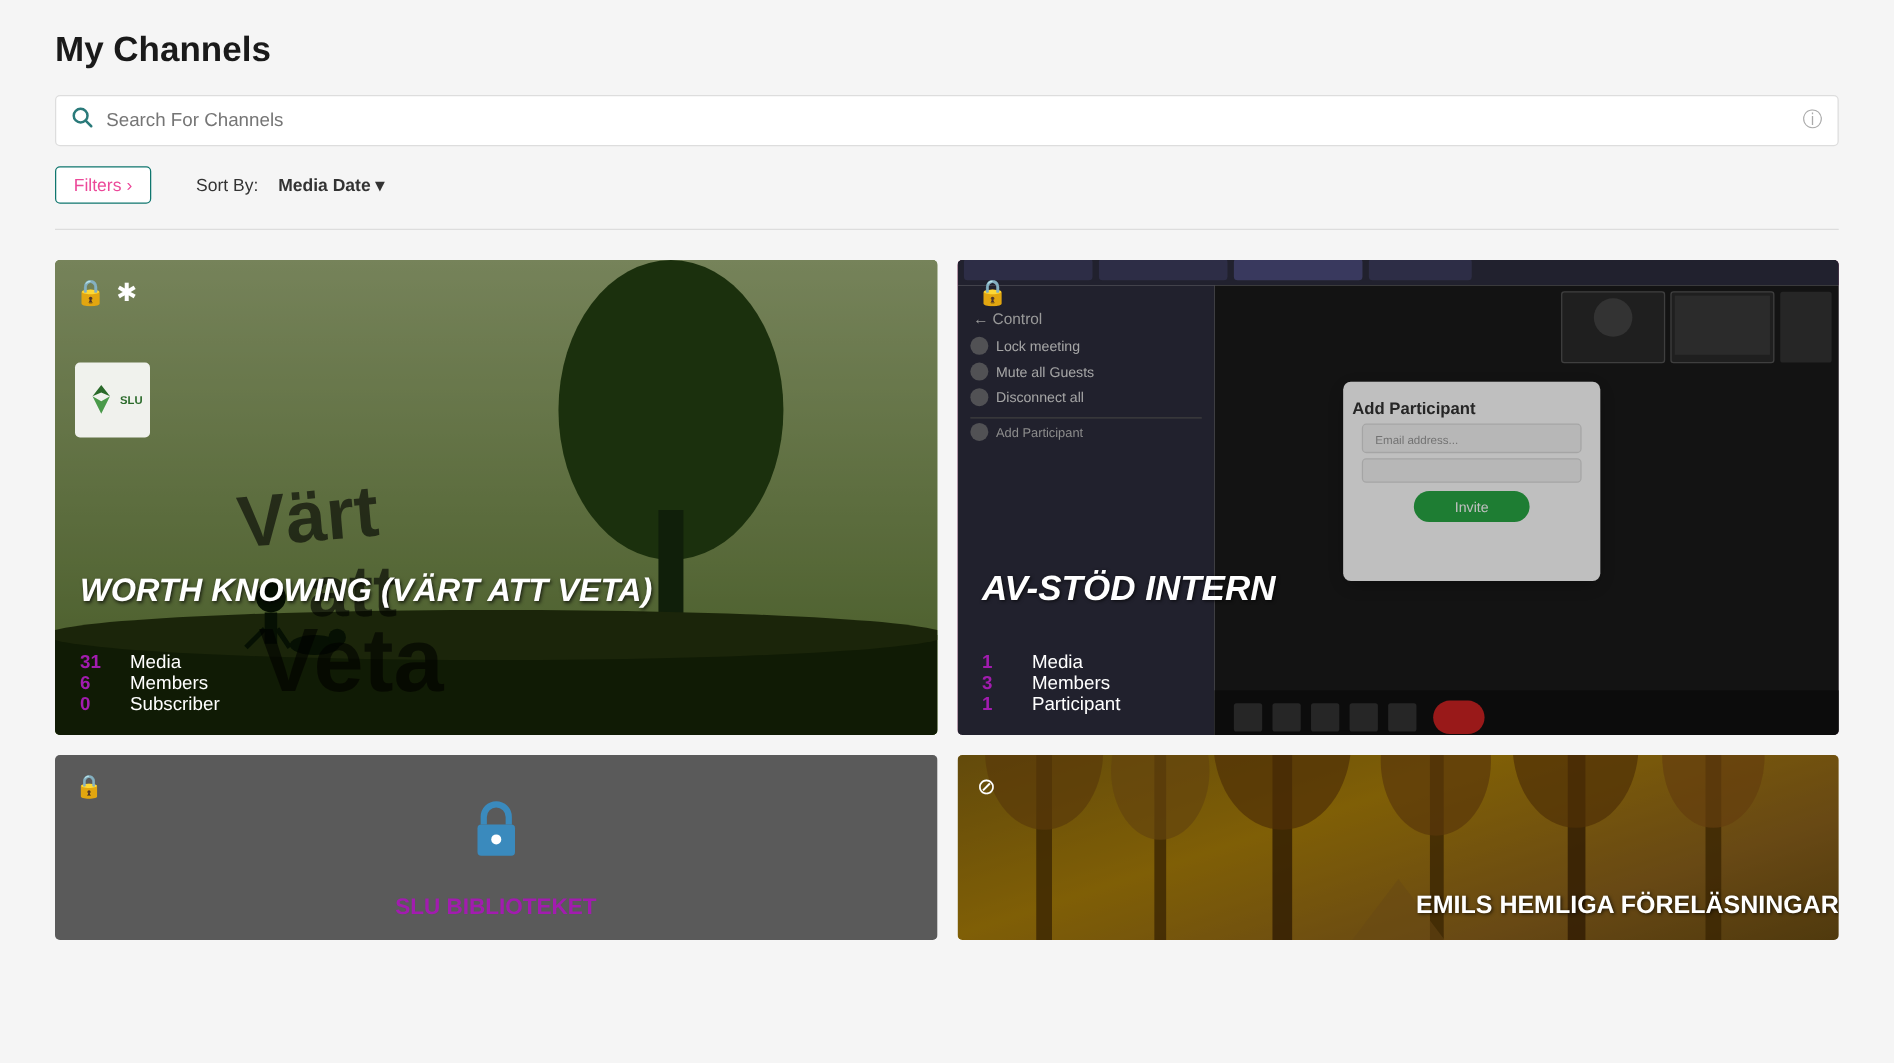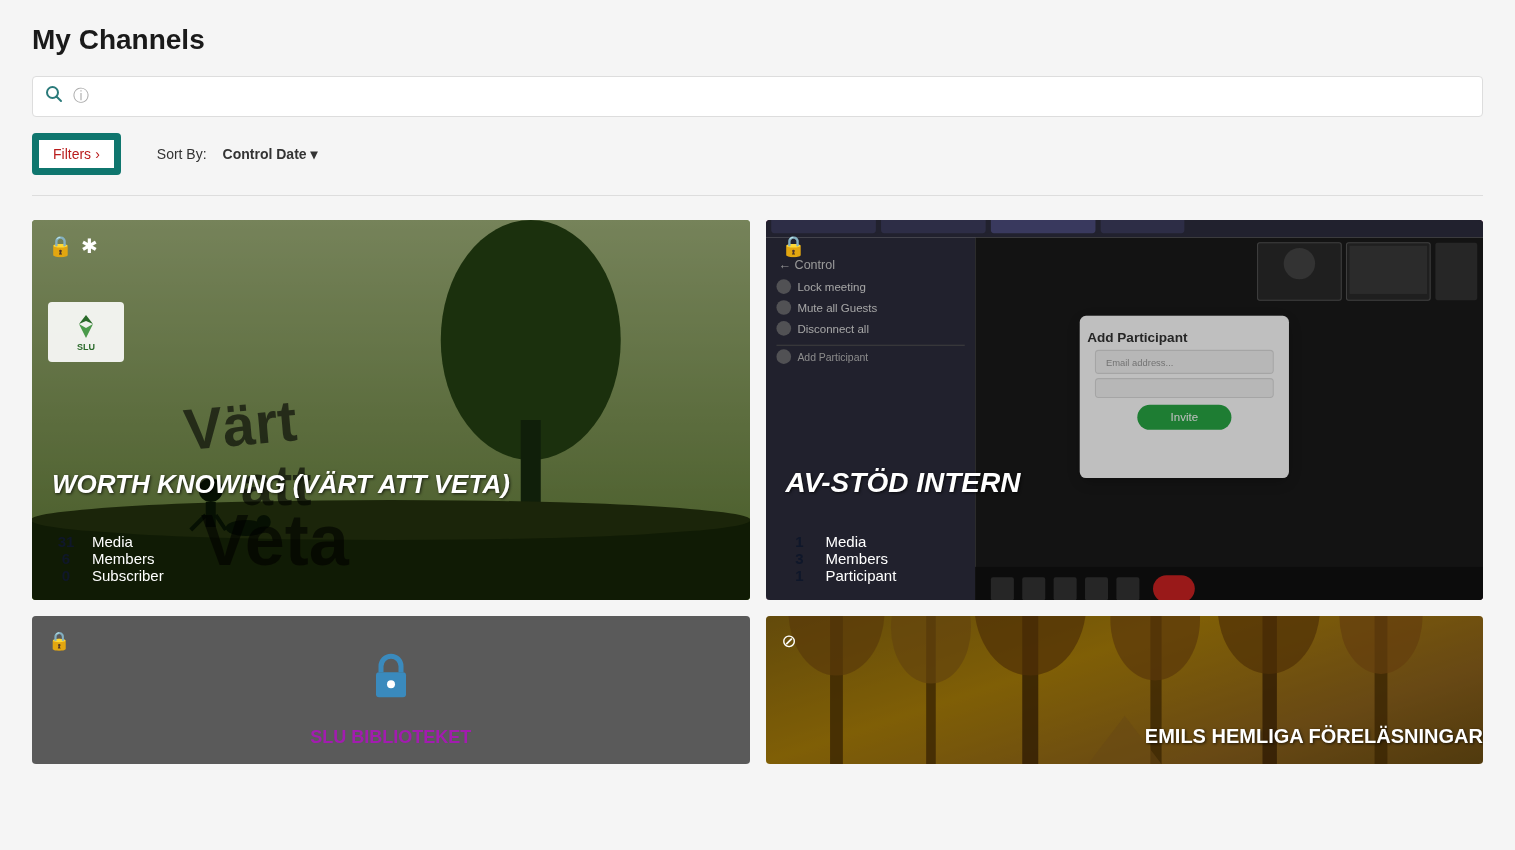--- a/index.html
+++ b/index.html
@@ -4,21 +4,21 @@
   <style>
     * { box-sizing: border-box; margin: 0; padding: 0; }
     body {
       font-family: Arial, sans-serif;
       background: #f5f5f5;
       min-height: 850px;
       width: 1515px;
     }
 
     .page-container {
-      padding: 24px 32px;
+      padding: 24px 44px;
       background: #f5f5f5;
     }
 
     .page-title {
       font-size: 28px;
       font-weight: bold;
       color: #1a1a1a;
       margin-bottom: 20px;
     }
 
@@ -53,30 +53,30 @@
     }
 
     .filter-sort-row {
       display: flex;
       align-items: center;
       gap: 16px;
       margin-bottom: 20px;
     }
 
     .filters-btn {
-      border: 7px solid #0f766e;
+      border: 1px solid #0f766e;
       background: white;
       padding: 6px 14px;
       border-radius: 4px;
       font-size: 14px;
       cursor: pointer;
       display: flex;
       align-items: center;
       gap: 4px;
-      color: #b91c1c;
+      color: #ec4899;
     }
 
     .sort-label {
       font-size: 14px;
       color: #333;
       margin-left: 20px;
     }
 
     .sort-dropdown {
       font-size: 14px;
@@ -145,23 +145,23 @@
     .stat-row {
       display: flex;
       align-items: center;
       gap: 12px;
       color: white;
       font-size: 15px;
     }
 
     .stat-number {
       width: 28px;
-      text-align: center;
-      font-weight: bold;
-      color: #0f172a;
+      text-align: left;
+      font-weight: bold;
+      color: #a21caf;
     }
 
     .stat-label {
       color: white;
     }
 
     
     .channel-card-bottom {
       position: relative;
       border-radius: 4px;
@@ -220,30 +220,30 @@
       position: absolute;
       bottom: 100px;
       left: 20px;
       z-index: 3;
       right: 20px;
     }
 
     
     .slu-logo-box {
       background: rgba(255,255,255,0.9);
-      width: 76px;
+      width: 60px;
       height: 60px;
       border-radius: 4px;
       display: flex;
       align-items: center;
       justify-content: center;
       font-size: 10px;
       color: #2a6a2a;
       font-weight: bold;
-      flex-direction: column;
+      flex-direction: row;
       margin-top: 32px;
     }
 
     .slu-logo-text {
       font-size: 9px;
       font-weight: bold;
       color: #2a6a2a;
     }
   </style>
 </head>
@@ -253,31 +253,32 @@
 
   <h1 class="page-title">My Channels</h1>
 
   <div class="search-bar-container">
     <span class="search-icon-wrap">
       <svg width="18" height="18" viewBox="0 0 18 18" fill="none">
         <circle cx="7.5" cy="7.5" r="5.5" stroke="#2a7a7a" stroke-width="2"></circle>
         <line x1="11.5" y1="11.5" x2="16" y2="16" stroke="#2a7a7a" stroke-width="2" stroke-linecap="round"></line>
       </svg>
     </span>
+    <input class="search-input" type="text" placeholder="Search For Channels" style="">
     <span class="info-icon">ⓘ</span>
   </div>
 
   <div class="filter-sort-row">
     <button class="filters-btn">
       <span>Filters</span>
       <span>›</span>
     </button>
     <span class="sort-label">Sort By:</span>
     <button class="sort-dropdown">
-      <span>Control Date</span>
+      <span>Media Date</span>
       <span>▾</span>
     </button>
   </div>
 
   <hr class="divider">
 
   <div class="channels-grid">
 
     <div class="channel-card" style="min-height:380px;">
 

